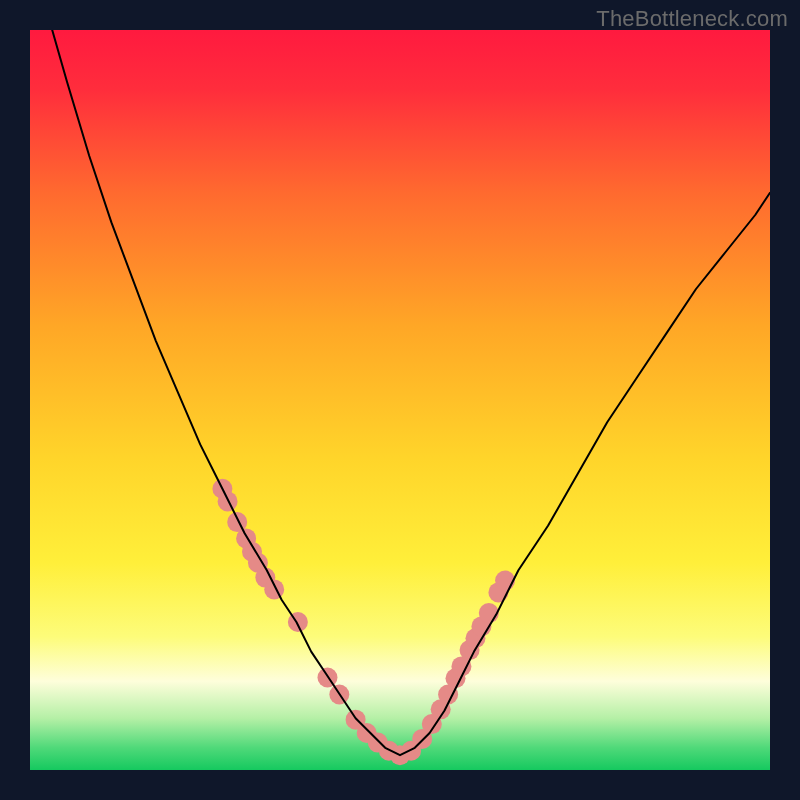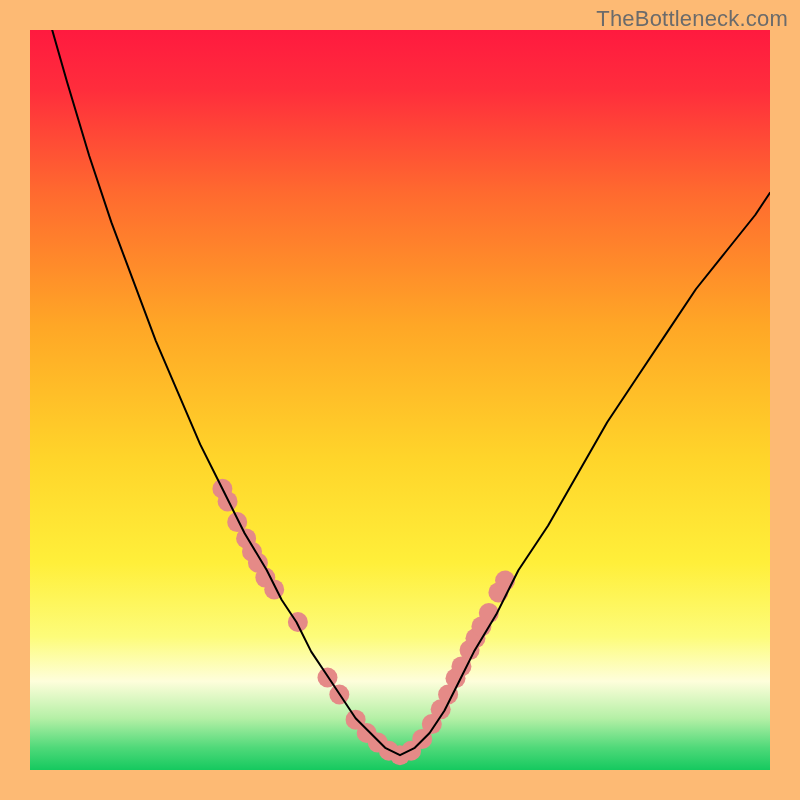--- a/index.html
+++ b/index.html
@@ -8,21 +8,21 @@
     width: 800px;
     height: 800px;
     overflow: hidden;
     background: #000;
     font-family: Arial, Helvetica, sans-serif;
   }
   .frame {
     position: relative;
     width: 800px;
     height: 800px;
-    background: #fdba74;
+    background: #0f172a;
   }
   .plot {
     position: absolute;
     left: 30px;
     top: 30px;
     width: 740px;
     height: 740px;
   }
   .watermark {
     position: absolute;

